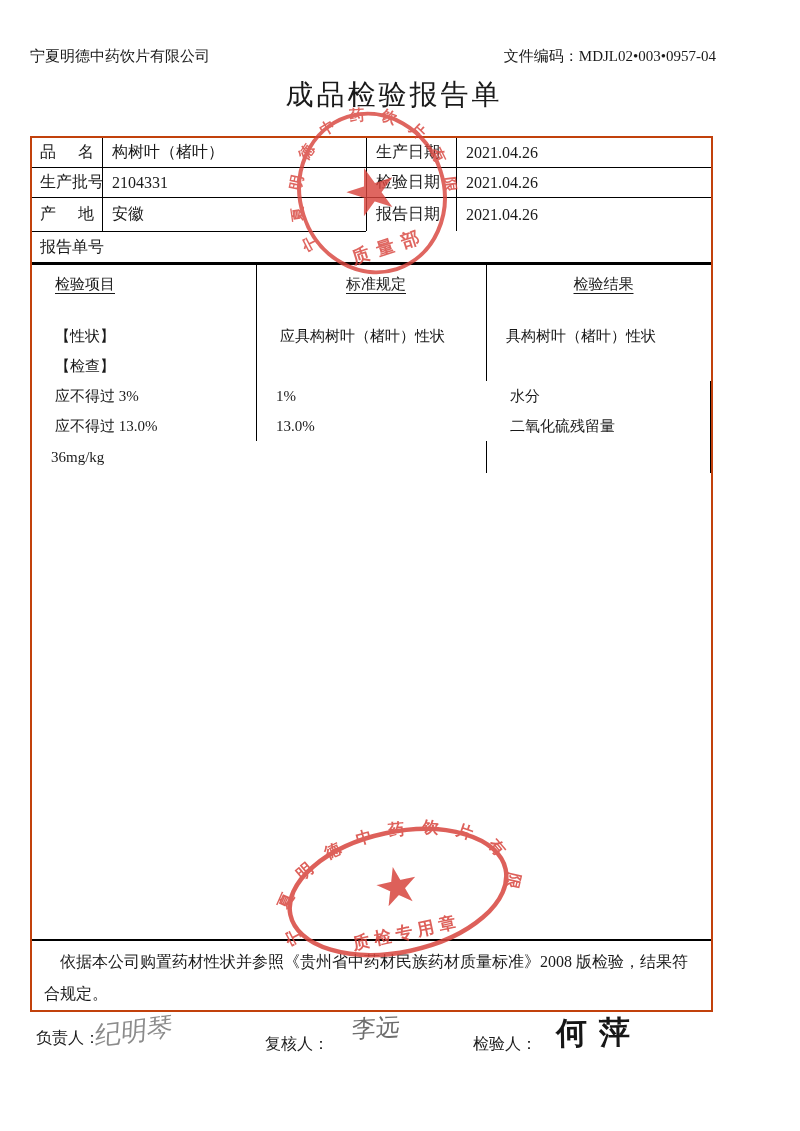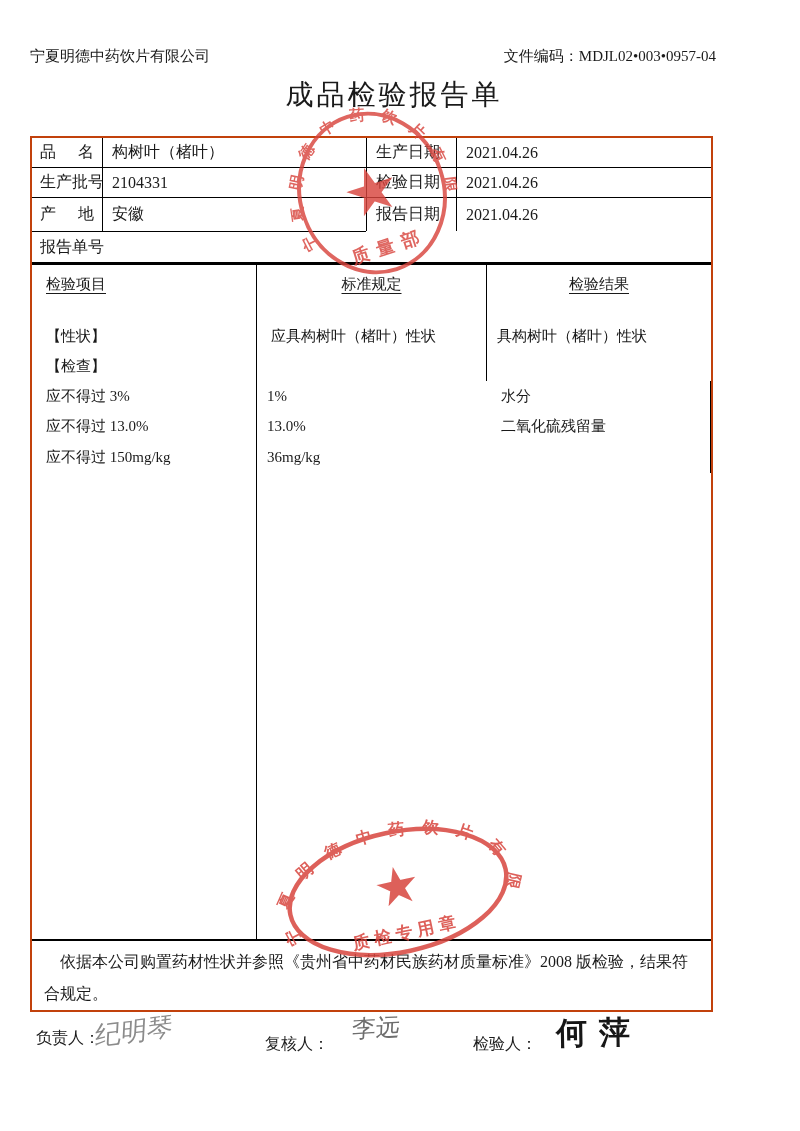--- a/index.html
+++ b/index.html
@@ -57,21 +57,21 @@
   .insp-grid {
     display: grid;
     grid-template-columns: 225px 230px 1fr;
     grid-template-rows: 56px 30px 30px 30px 30px 32px 1fr;
     height: 674px;
   }
   .insp-grid > div {
     font-size: 15px;
     padding-left: 14px;
     display: flex; align-items: center;
-    overflow: hidden; white-space: nowrap;
+    overflow: hidden; white-space: nowrap; margin-left: 9px;
   }
   .insp-grid > div.cA, .insp-grid > div.cB { border-right: 1px solid #000; }
   .insp-grid .hdr {
     align-items: flex-start; padding-top: 10px;
     justify-content: center; padding-left: 0; font-size: 15px;
   }
   .insp-grid .hdr.left { justify-content: flex-start; padding-left: 14px; }
   .insp-grid .hdr span {
     text-decoration: underline; text-underline-offset: 4px;
   }
@@ -164,21 +164,20 @@
       <div class="cC resCell"></div>
 
       <div class="cB">应不得过 3%</div>
       <div class="cC resCell">1%</div>
 
       <div class="cA">水分</div>
       <div class="cB">应不得过 13.0%</div>
       <div class="cC resCell">13.0%</div>
 
       <div class="cA">二氧化硫残留量</div>
-      <div class="cB">应不得过 150mg/kg</div>
       <div class="cC resCell">36mg/kg</div>
 
       <div class="cA"></div>
       <div class="cB"></div>
       <div class="cC"></div>
     </div>
 
     <div class="conclusion-box">
       <p>依据本公司购置药材性状并参照《贵州省中药材民族药材质量标准》2008 版检验，结果符合规定。</p>
     </div>

